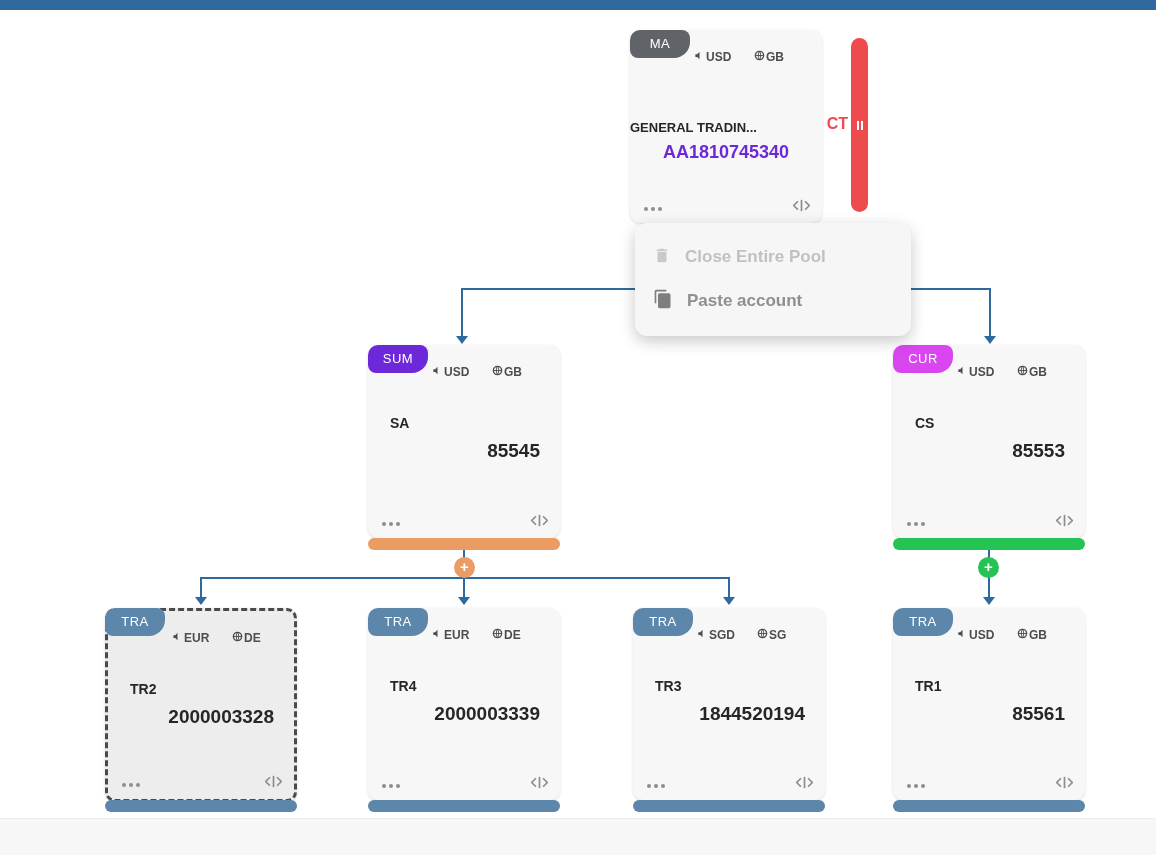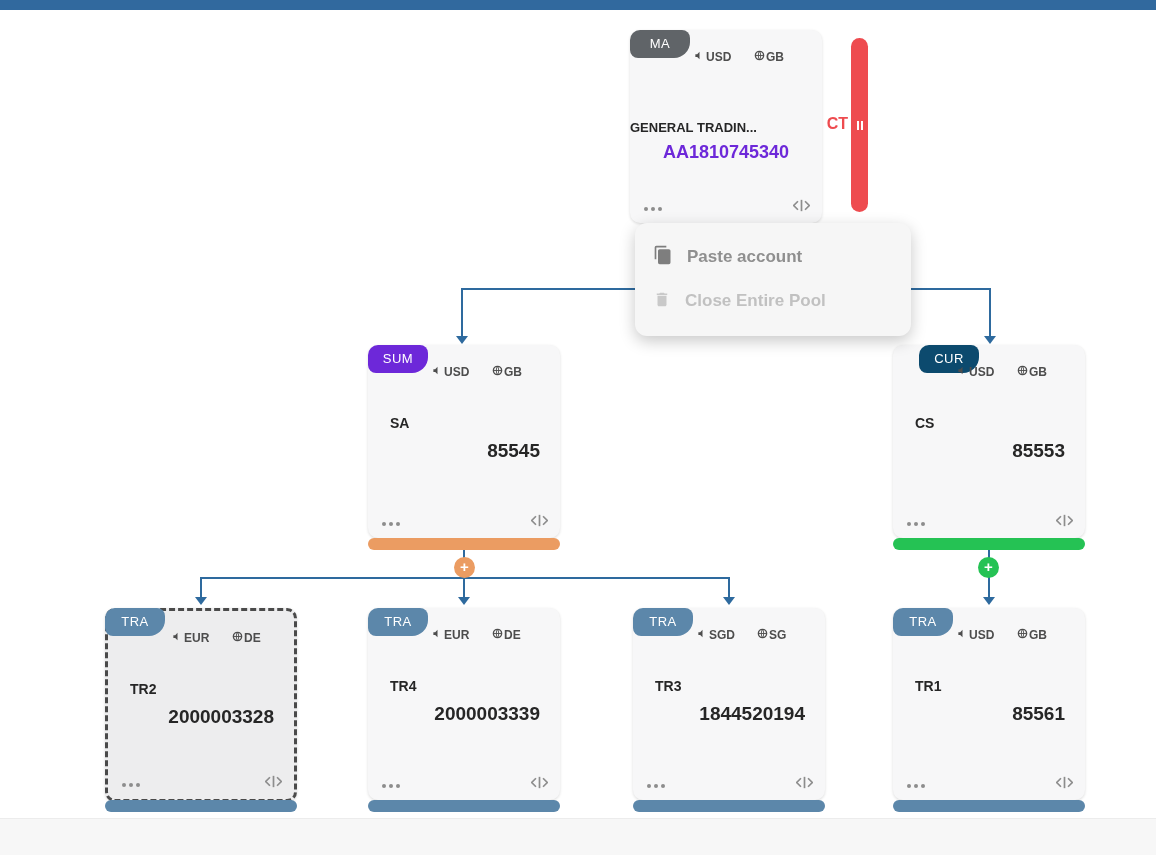--- a/index.html
+++ b/index.html
@@ -23,21 +23,21 @@
 
   
   .card{position:absolute;width:192px;height:193px;background:#f7f7f8;border-radius:10px;
         box-shadow:0 1px 3px rgba(0,0,0,0.14);z-index:3;box-sizing:border-box;}
   .card.selected{border:3px dashed #4a4a4a;background:#ededee;}
   .badge{position:absolute;left:0;top:0;height:28px;min-width:34px;padding:0 13px;
          border-radius:10px 8px 16px 8px;color:#ffffff;font-size:13px;font-weight:normal;
          letter-spacing:0.5px;line-height:28px;text-align:center;}
   .badge-ma{background:#606468;}
   .badge-sum{background:#6d28d9;}
-  .badge-cur{background:#0c4a6e;margin-left:26px;}
+  .badge-cur{background:#d946ef;}
   .badge-tra{background:#5c87aa;}
   .meta{position:absolute;top:7px;height:16px;display:flex;align-items:center;gap:1px;
         font-size:12px;font-weight:bold;color:#4d4d4d;margin-top:12px;}
   .meta-currency{left:64px;}
   .meta-country{left:124px;}
   .node-name{position:absolute;left:22px;top:70px;font-size:14px;font-weight:bold;color:#262626;}
   .node-number{position:absolute;right:20px;top:95px;font-size:19px;font-weight:bold;color:#262626;}
   .root-name{position:absolute;left:0;right:0;top:90px;font-size:13px;
              font-weight:bold;color:#262626;}
   .root-number{position:absolute;left:0;right:0;top:112px;text-align:center;font-size:18px;
@@ -124,32 +124,32 @@
   </div>
   <div class="ct-bar">
     <span class="ct-pause">
         <i></i>
         <i></i>
       </span>
   </div>
   <div class="ct-label">CT</div>
 
   <div class="menu">
+    <div class="menu-item disabled">
+      <span><svg width="18" height="19" viewBox="0 0 24 24" fill="#c9c9c9">
+            <path d="M6 19c0 1.1.9 2 2 2h8c1.1 0 2-.9 2-2V7H6v12zM19 4h-3.5l-1-1h-5l-1 1H5v2h14V4z"></path>
+          </svg></span>
+      <span class="label">Close Entire Pool</span>
+    </div>
     <div class="menu-item enabled">
       <span><svg width="20" height="20" viewBox="0 0 24 24" fill="#7e7e7e">
             <path d="M16 1H4a2 2 0 0 0-2 2v14h2V3h12V1zm3 4H8a2 2 0 0 0-2 2v14a2 2 0 0 0 2 2h11a2 2 0 0 0 2-2V7a2 2 0 0 0-2-2z"></path>
           </svg></span>
       <span class="label">Paste account</span>
     </div>
-    <div class="menu-item disabled">
-      <span><svg width="18" height="19" viewBox="0 0 24 24" fill="#c9c9c9">
-            <path d="M6 19c0 1.1.9 2 2 2h8c1.1 0 2-.9 2-2V7H6v12zM19 4h-3.5l-1-1h-5l-1 1H5v2h14V4z"></path>
-          </svg></span>
-      <span class="label">Close Entire Pool</span>
-    </div>
   </div>
 
   <div class="card" style="left:368px;top:345px;">
     <div class="badge badge-sum">SUM</div>
     <div class="meta meta-currency">
       <span><svg width="11" height="11" viewBox="0 0 24 24">
             <path fill="#4d4d4d" d="M3 9v6h4l5 5V4L7 9H3z"></path>
           </svg></span>
       <span>USD</span>
     </div>

